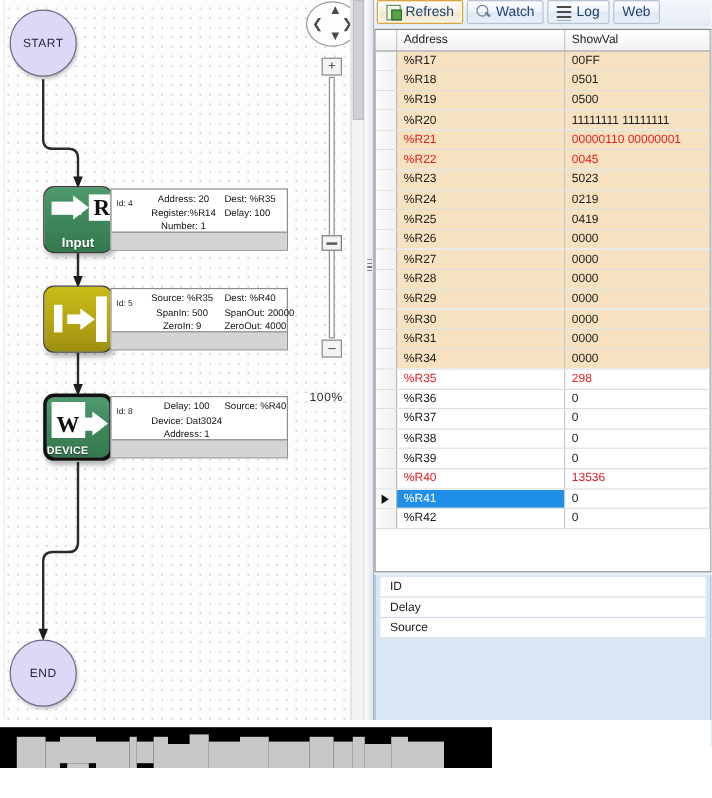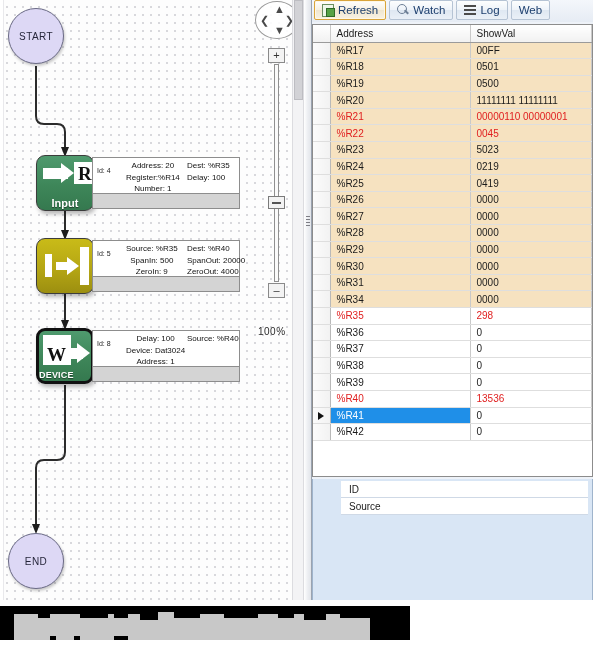--- a/index.html
+++ b/index.html
@@ -212,21 +212,21 @@
   tr.sel td.addr{ background:#1f8fe8 !important; color:#fff !important; }
   tr.sel td.val{ background:#ffffff !important; color:#1b1b1b !important; }
   .rowmark{
     position:absolute; left:5px; top:4px; width:0; height:0;
     border-top:4px solid transparent; border-bottom:4px solid transparent;
     border-left:6px solid #111;
   }
 
   #prop-panel{
     position:absolute; left:0; top:479px; width:281px; height:142px;
-    background:#d9e6f5; border:1px solid #9fb4cc; border-top:none;padding-left:24px;
+    background:#d9e6f5; border:1px solid #9fb4cc; border-top:none;
   }
   .prop-row{
     height:17px; margin:0 4px; background:#fff;
     border-bottom:1px solid #cfd9e6;
     font-size:10px; color:#1b1b1b; padding:0 0 0 8px;
     display:flex; align-items:center;
   }
   #prop-panel .prop-row:first-child{ margin-top:2px; }
 
   
@@ -534,20 +534,21 @@
               <td class="ind"></td>
               <td class="addr">%R42</td>
               <td class="val">0</td>
             </tr>
           </tbody>
       </table>
     </div>
 
     <div id="prop-panel">
       <div class="prop-row">ID</div>
+      <div class="prop-row">Delay</div>
       <div class="prop-row">Source</div>
     </div>
   </div>
 
   <div id="watermark">
     <div id="wm-band">
       <div id="wm-blocks">
         <i style="left:14px;  top:8px;  width:24px; height:26px;"></i>
         <i style="left:38px;  top:12px; width:12px; height:22px;"></i>
         <i style="left:50px;  top:8px;  width:30px; height:22px;"></i>

